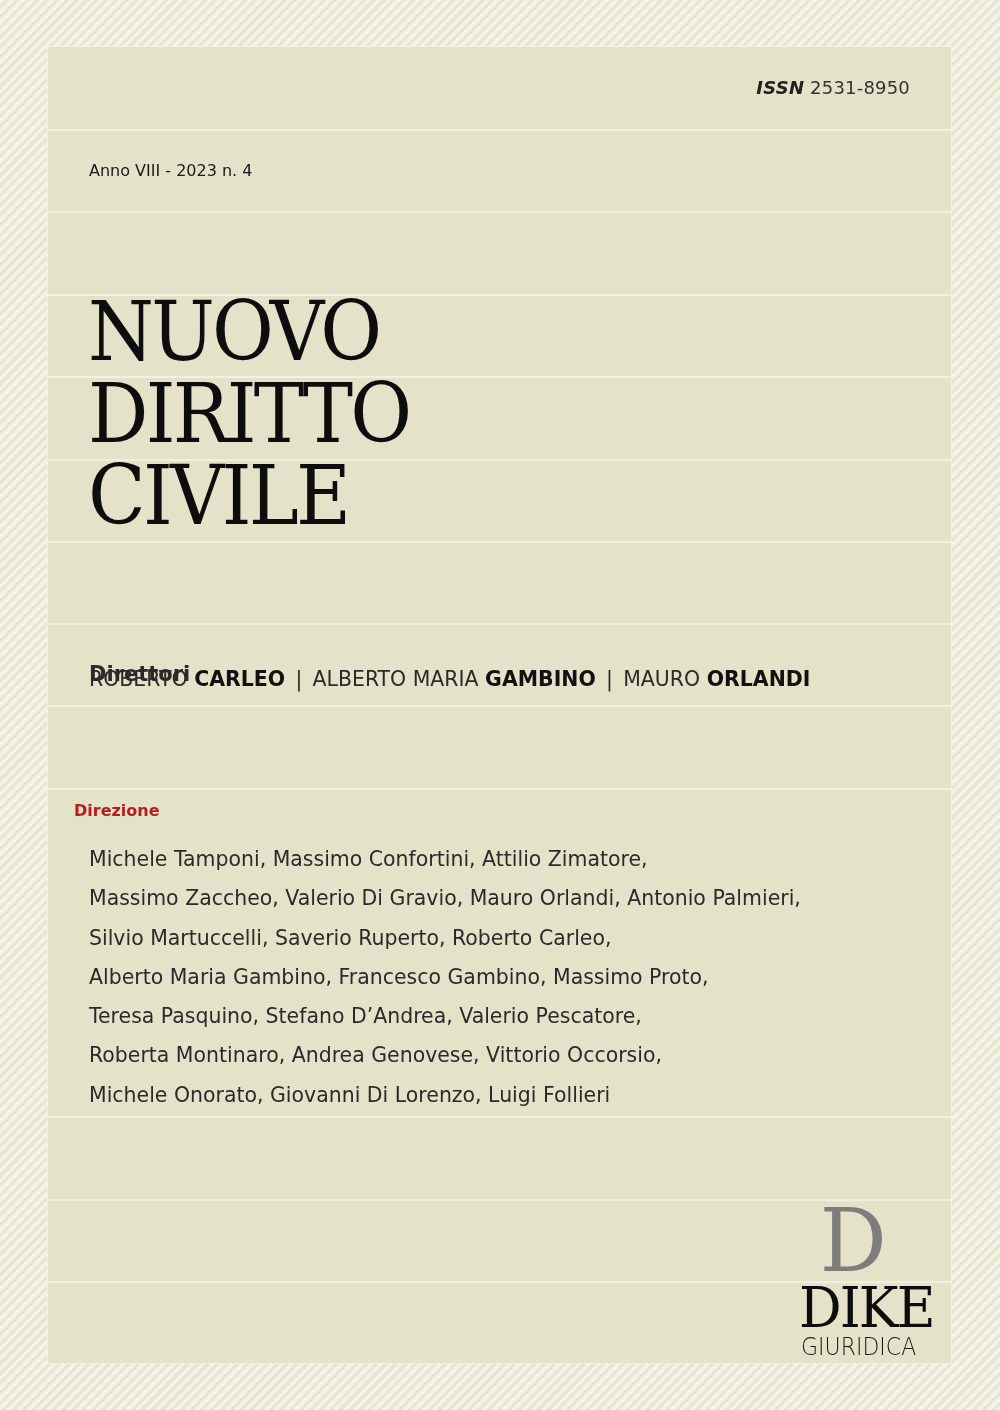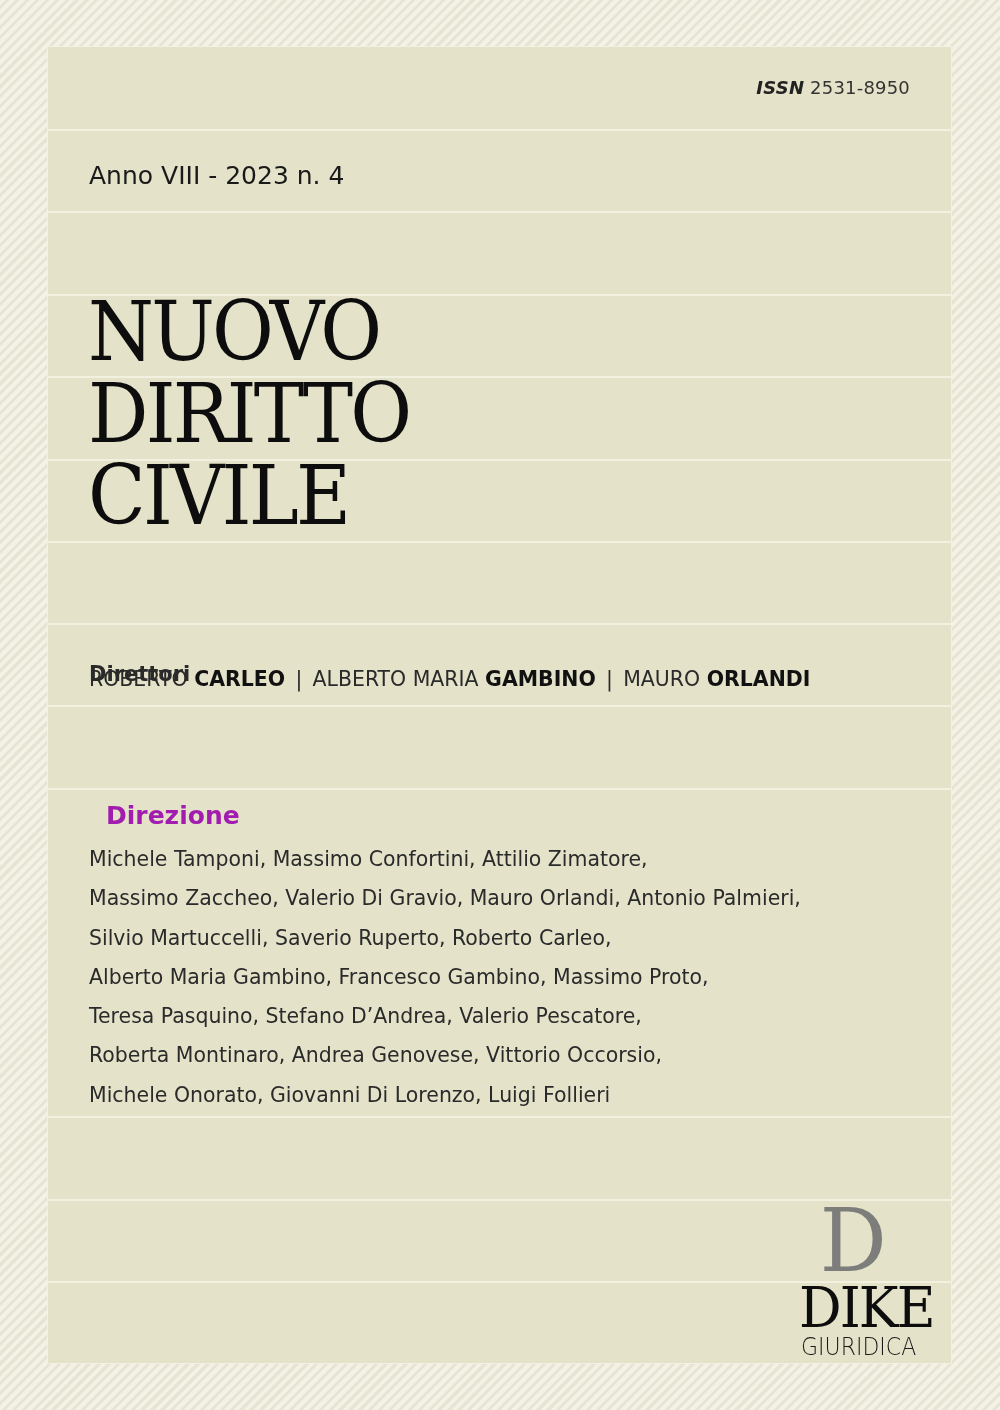--- a/index.html
+++ b/index.html
@@ -18,38 +18,38 @@
   .hline {
     position:absolute; left:0; width:100%; height:2px; background:#f2f0df;
   }
   .issn {
     position:absolute; right:41px; top:30px; font-size:18px; letter-spacing:0.2px;
     color:#222;
   }
   .issn b { font-weight:bold;font-style:italic; }
   .issn span.num { font-weight:normal; color:#333;margin-top:12px; }
   .anno {
-    position:absolute; left:41px; top:114px; font-size:25px; font-weight:500; color:#1a1a1a;
+    position:absolute; left:41px; top:114px; font-size:16px; font-weight:500; color:#1a1a1a;
   }
   .title {
     position:absolute; left:40px; top:244px; font-family:"DejaVu Serif", serif;
     font-size:82px; line-height:82px; color:#0d0d0d; letter-spacing:-3px; transform: scaleX(0.92); transform-origin:left top;
   }
   .title div { height:82px; }
   .dir-label {
     position:absolute; left:41px; top:615px; font-size:21px; color:#2a2a2a; font-weight:700;
   }
   .dir-names {
     position:absolute; left:41px; top:619px; font-size:22px; color:#2a2a2a; white-space:nowrap;
     transform: scaleX(0.93); transform-origin:left top;
   }
   .dir-names b { font-weight:bold; color:#111; }
   .dir-names .sep { margin:0 4px; }
   .direzione-label {
-    position:absolute; left:58px; top:754px; font-size:25px; font-weight:bold; color:#a21caf;
+    position:absolute; left:26px; top:754px; font-size:16px; font-weight:bold; color:#b91c1c;
   }
   .direzione-list {
     position:absolute; left:41px; top:792px; font-size:22px; line-height:39.3px; color:#2a2a2a;
     transform: scaleX(0.93); transform-origin:left top; white-space:nowrap;
   }
   .logo-d {
     position:absolute; left:770px; top:1150px; font-family:"DejaVu Serif", serif;
     font-size:88px; color:#7d7d7b; line-height:88px; transform:scaleX(0.95);
   }
   .logo-dike {

